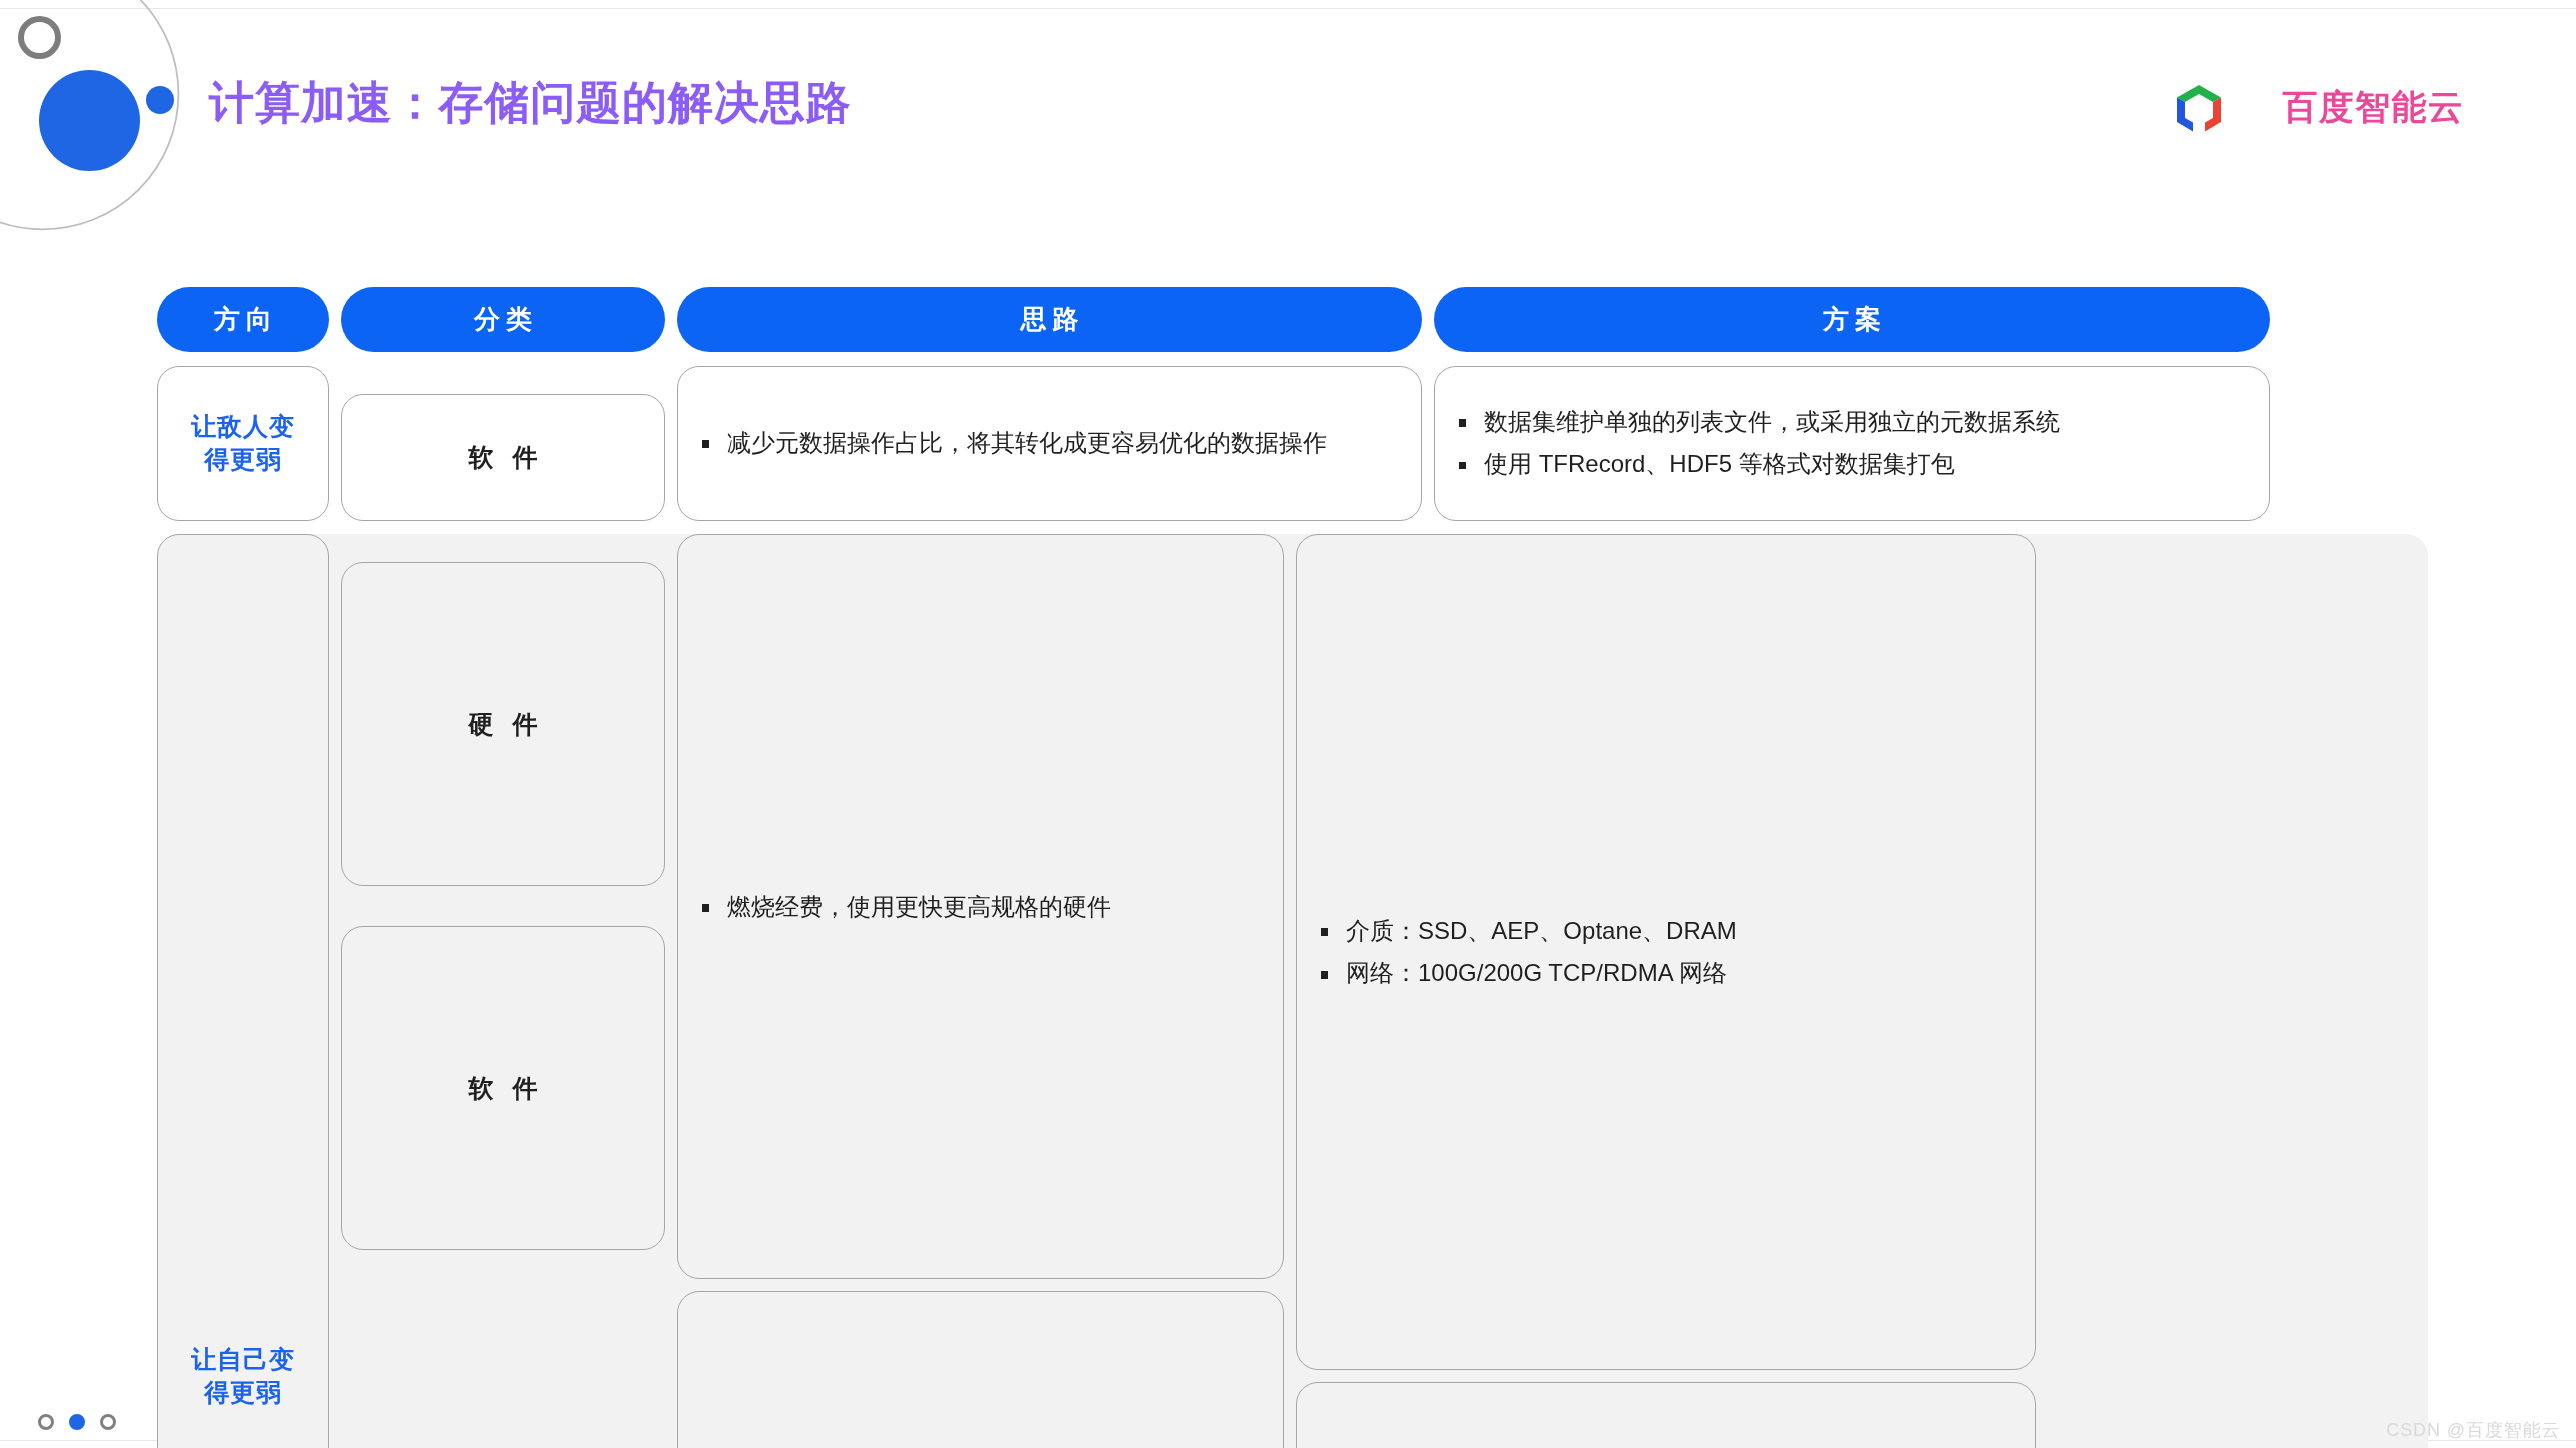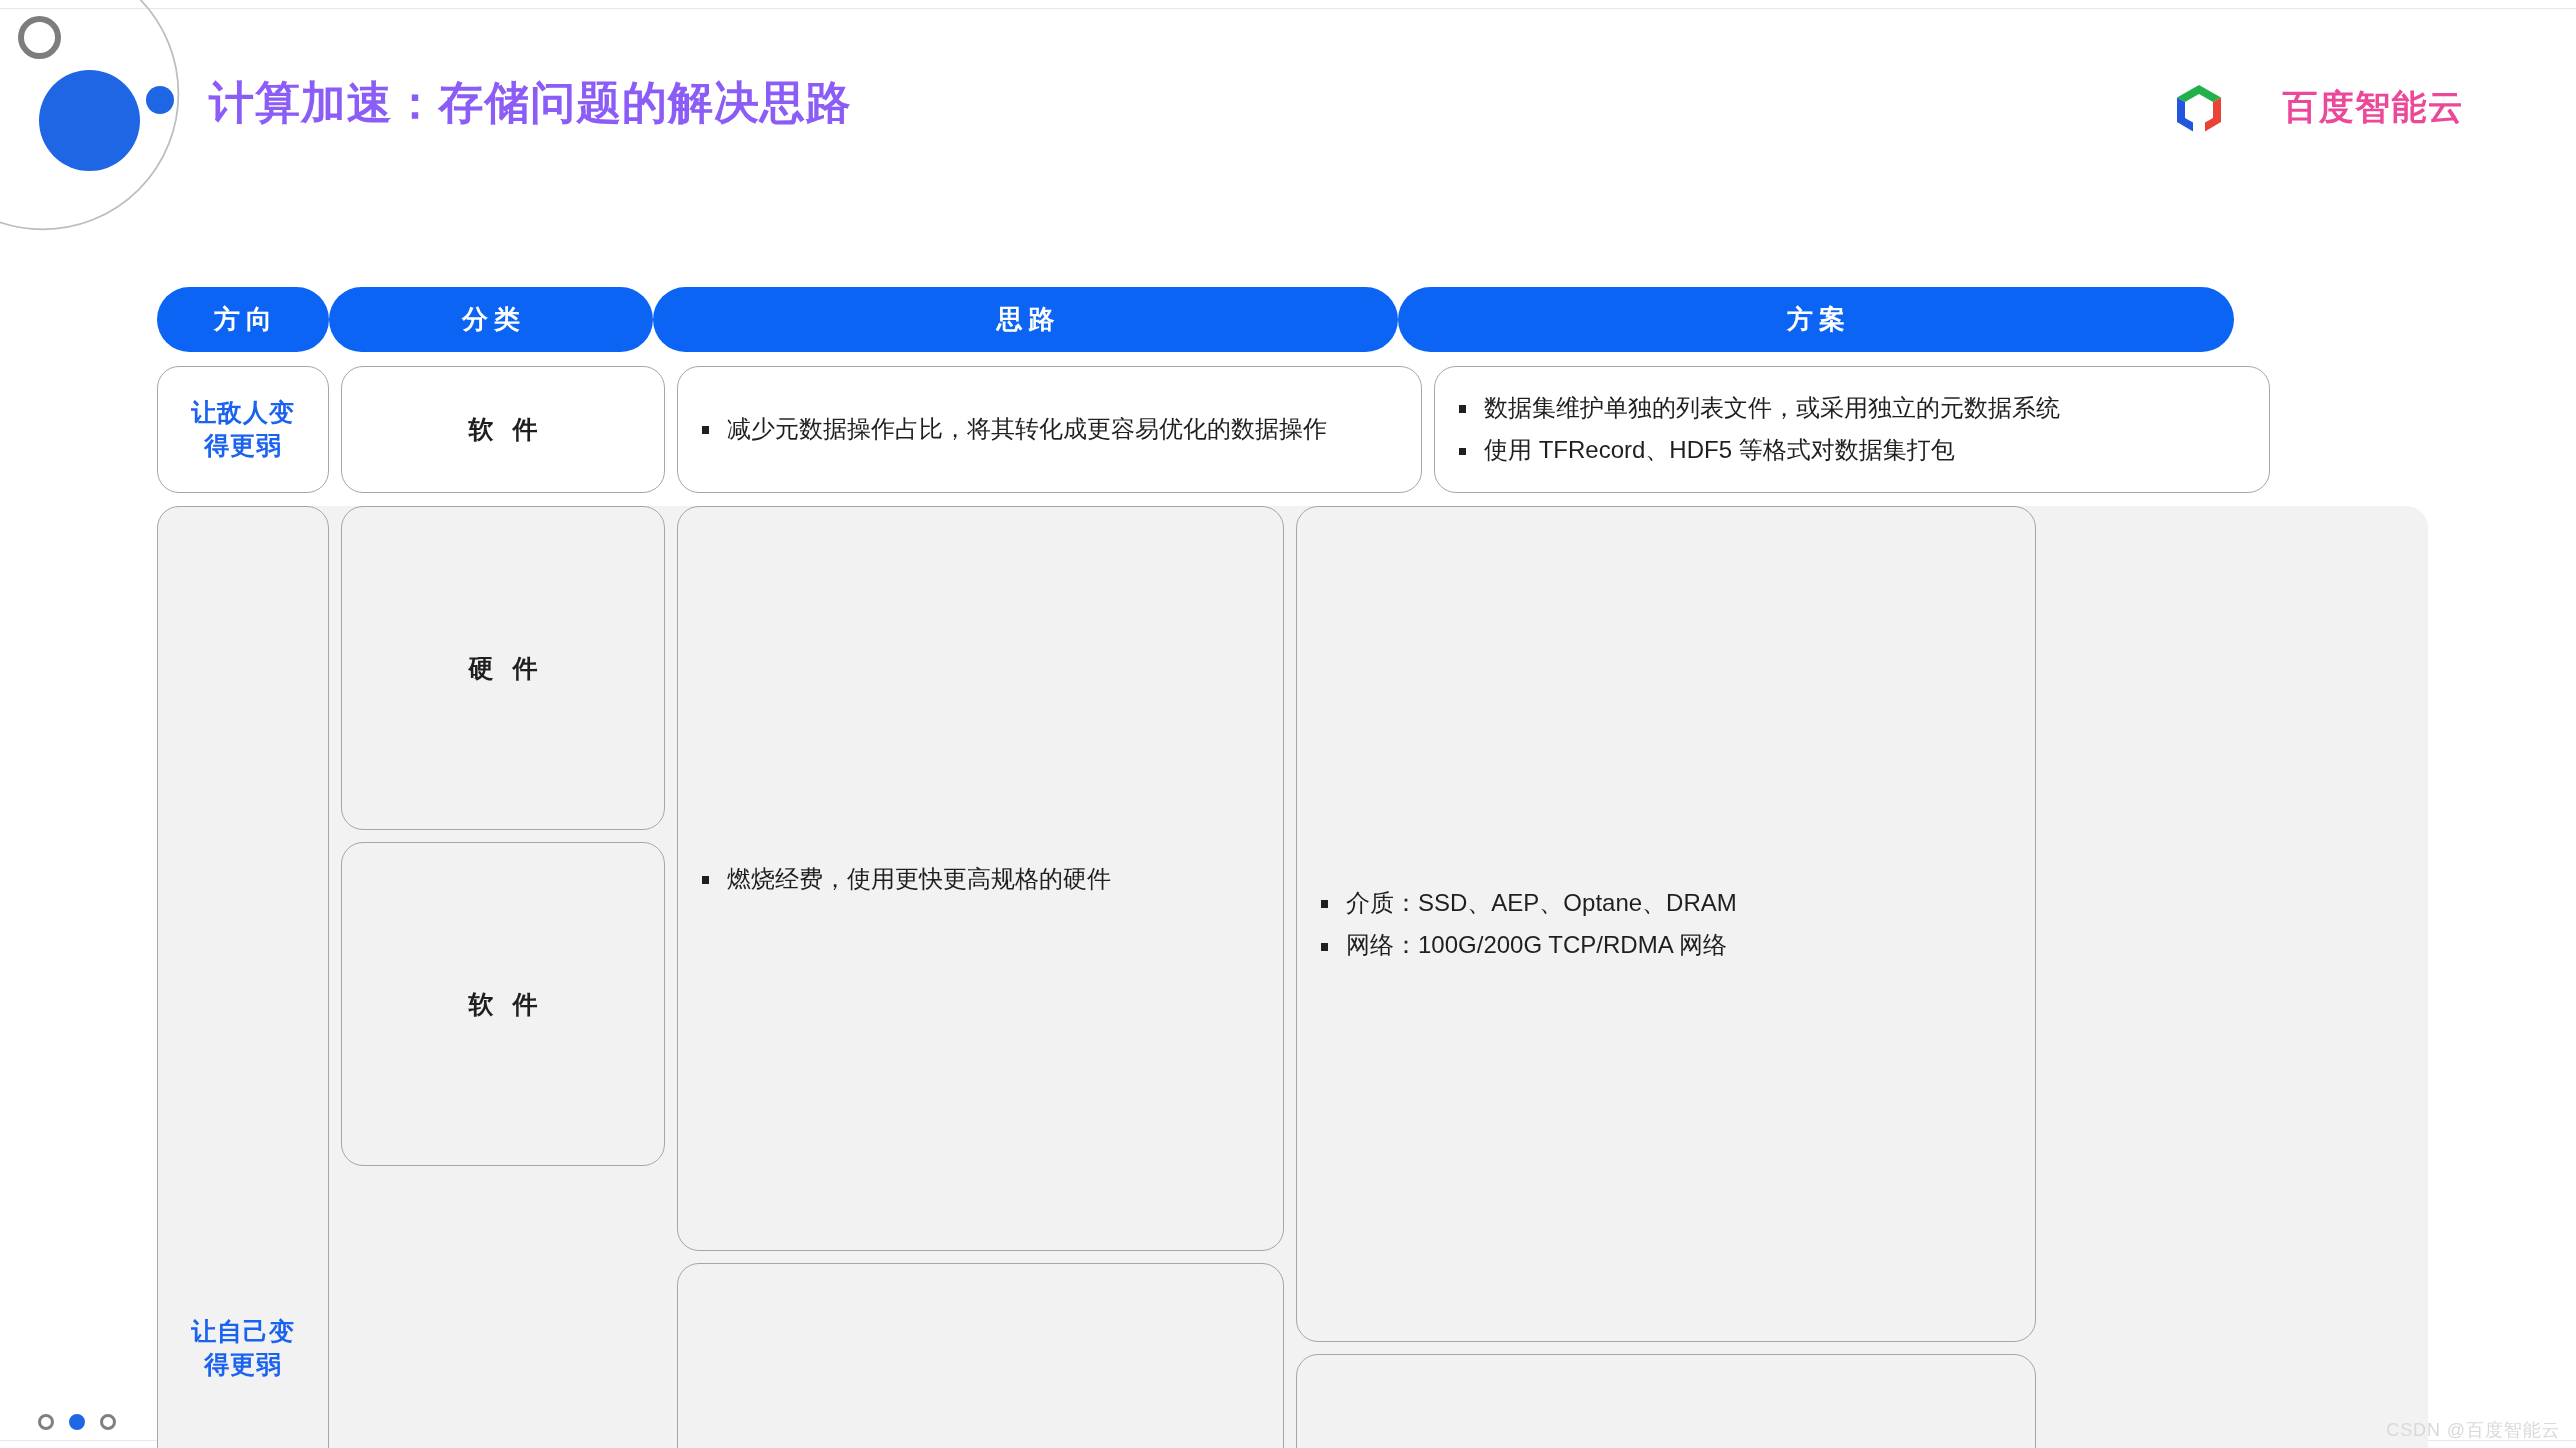--- a/index.html
+++ b/index.html
@@ -73,21 +73,21 @@
   }
 
   
   #table {
     position: absolute;
     left: 157px;
     top: 287px;
     width: 2271px;
   }
 
-  .trow { display: flex; gap: 0; }
+  .trow { display: flex; gap: 12px; }
   .thead { margin-bottom: 13.7px; }
 
   .hcell {
     background: #0b64f4;
     border-radius: 36px;
     height: 65px;
     display: flex; align-items: center; justify-content: center;
     color: #ffffff;
     font-size: 26px;
     font-weight: 700;
@@ -126,20 +126,21 @@
     letter-spacing: 0.9px;
     text-align: center;
   }
   .cell.cat {
     justify-content: center;
     color: #1f1f1f;
     font-size: 25px;
     font-weight: 700;
     letter-spacing: 6px;
     text-indent: 6px;
+    margin-top: 28px;
   }
 
   .stack { display: flex; flex-direction: column; gap: 12px; }
 
   
   ul.bul { list-style: none; }
   ul.bul li {
     position: relative;
     padding-left: 27px;
     font-size: 24px;

